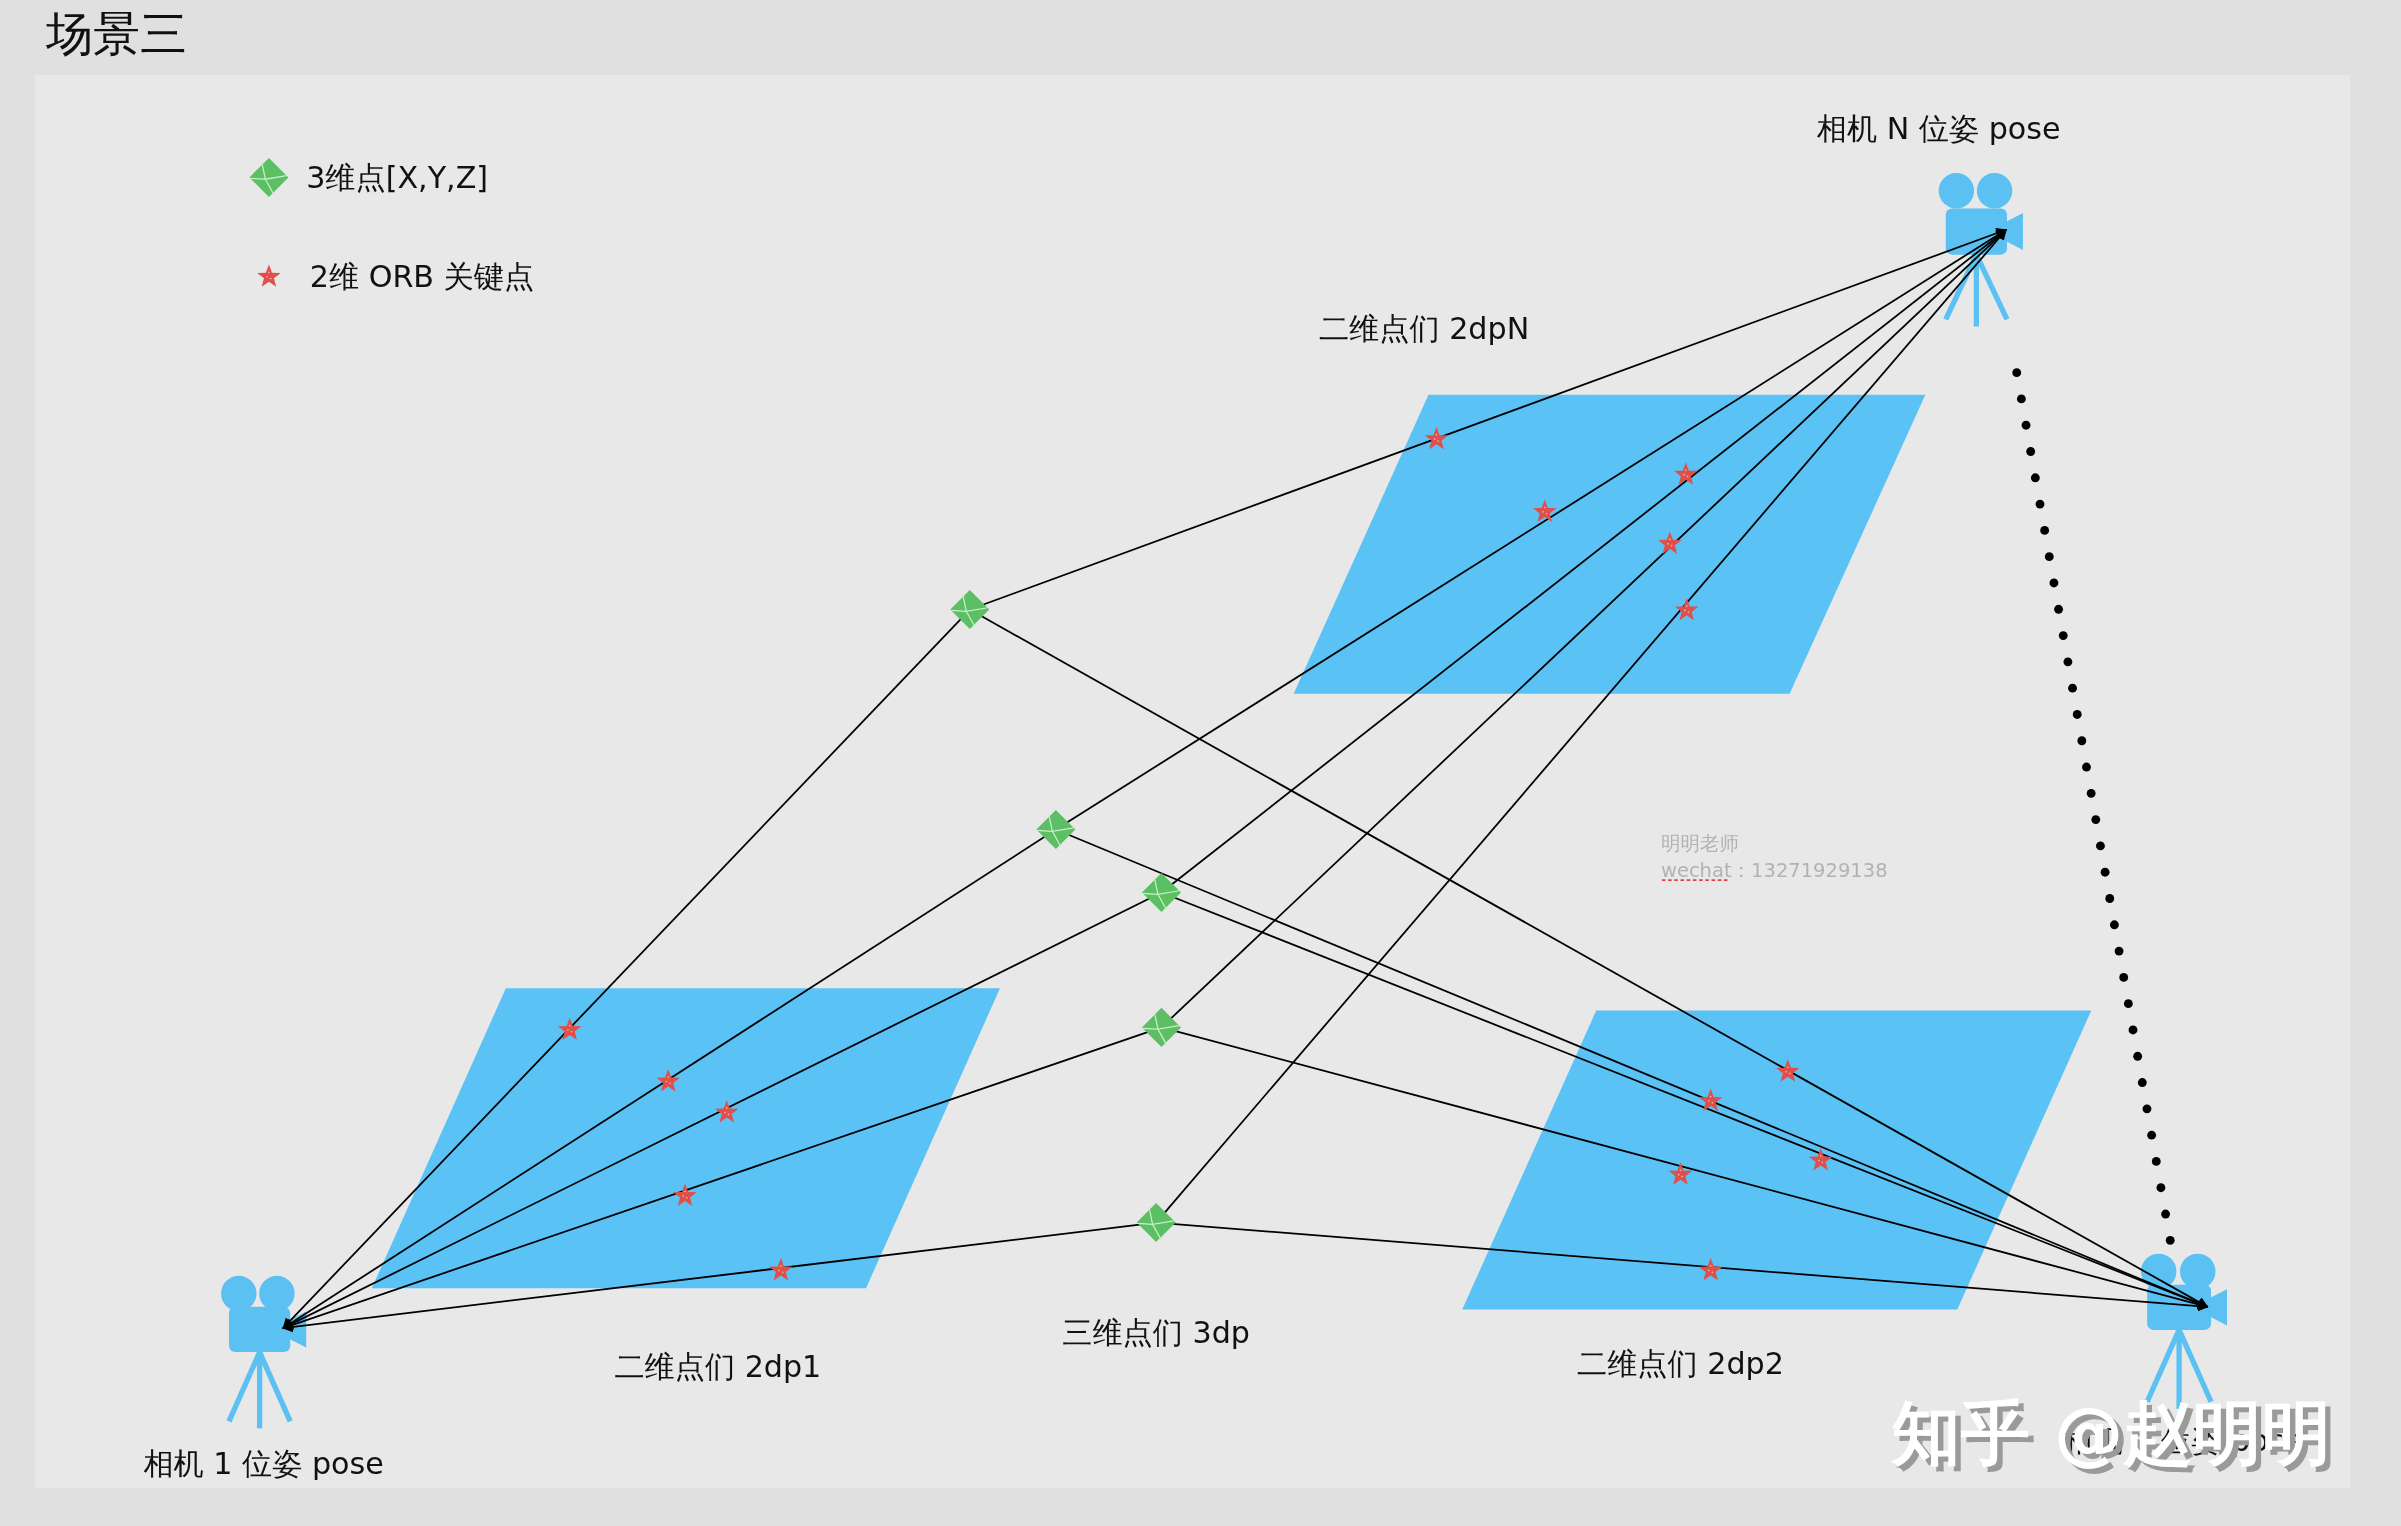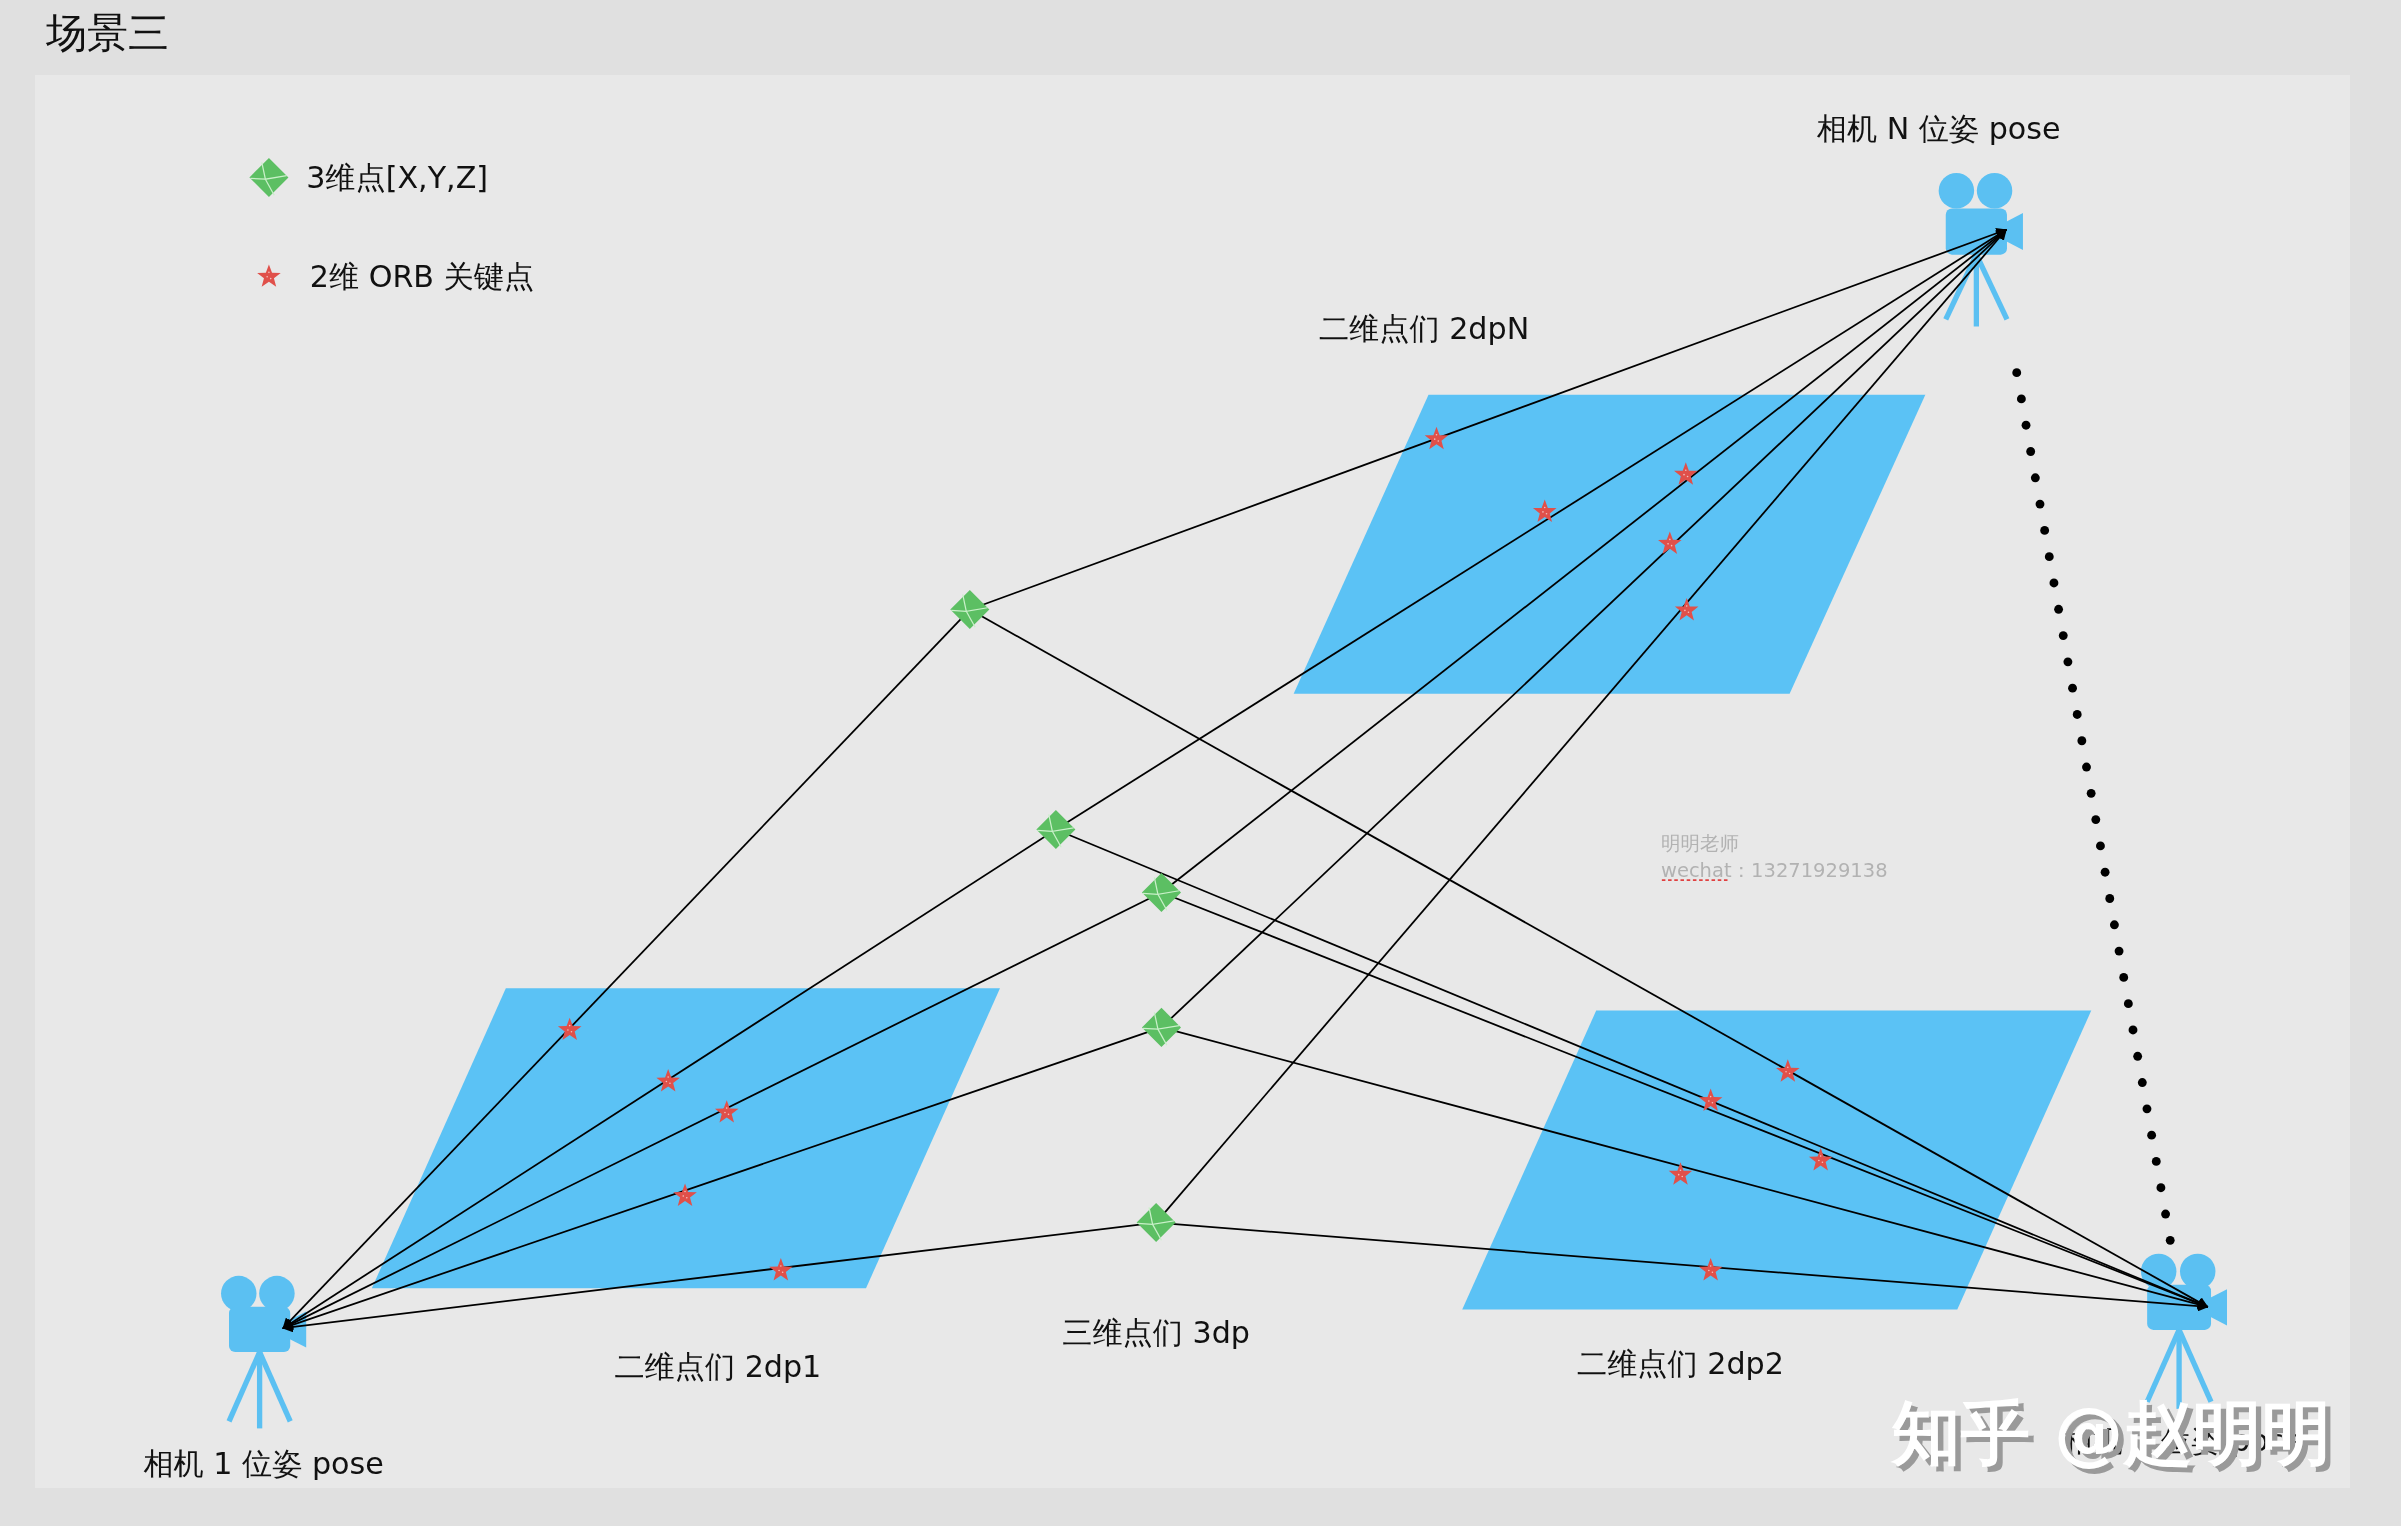--- a/index.html
+++ b/index.html
@@ -1,18 +1,18 @@
 <!DOCTYPE html>
 <html style="font-size:14px"><head>
 <meta charset="utf-8">
 <style>
   html, body { margin: 0; padding: 0; background: #e0e0e0; }
   body { width: 2401px; height: 1526px; position: relative; overflow: hidden;
          font-family: "DejaVu Sans", "Liberation Sans", sans-serif; }
-  #page-title { position: absolute; left: 46px; top: 7px; font-size: 41px; color: #111; line-height: 53px; }
+  #page-title { position: absolute; left: 46px; top: 7px; font-size: 47px; color: #111; line-height: 53px; }
   #canvas-panel { position: absolute; left: 35px; top: 75px; width: 2315px; height: 1413px; background: #e8e8e8; }
   svg#diagram { position: absolute; left: 0; top: 0; }
   .lbl { font-family: "DejaVu Sans", "Liberation Sans", sans-serif; fill: #111; }
   .wm-small { font-family: "DejaVu Sans", "Liberation Sans", sans-serif; fill: #b2b2b2; }
   .zhihu { font-family: "DejaVu Sans", "Liberation Sans", sans-serif; font-weight: bold; }
 </style>
 </head>
 <body>
 
 <div id="page-title">场景三</div>

